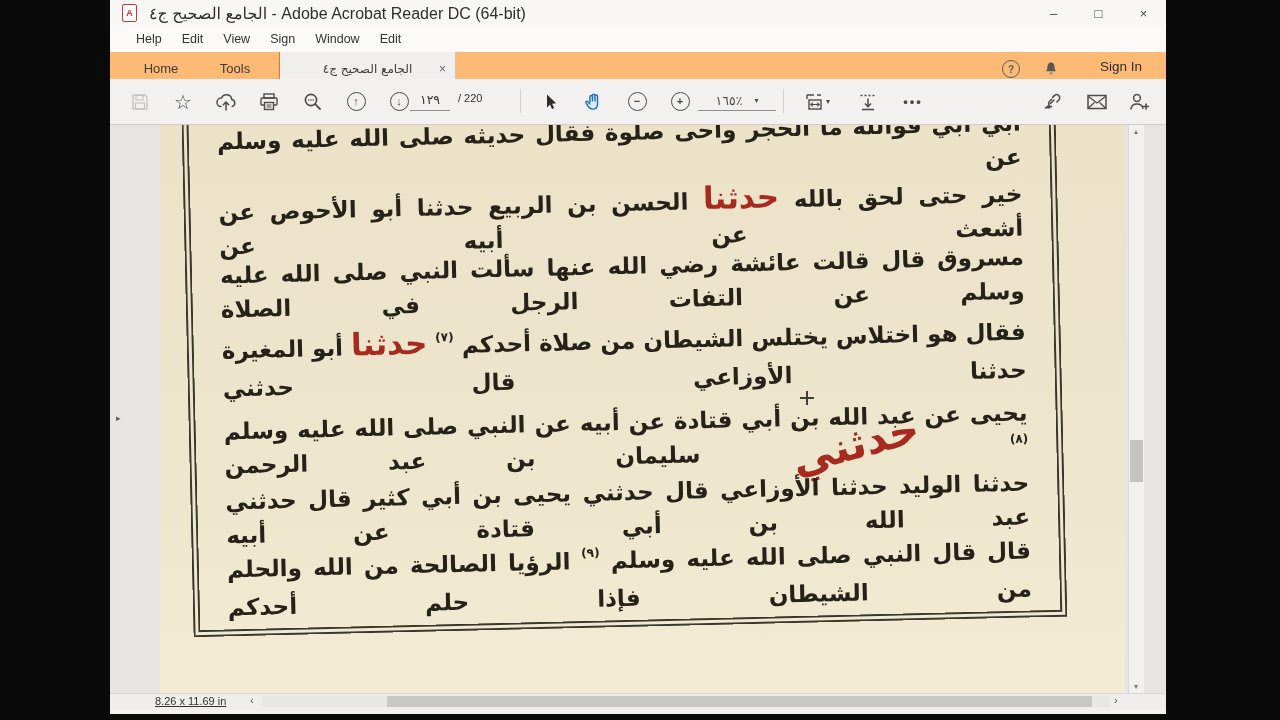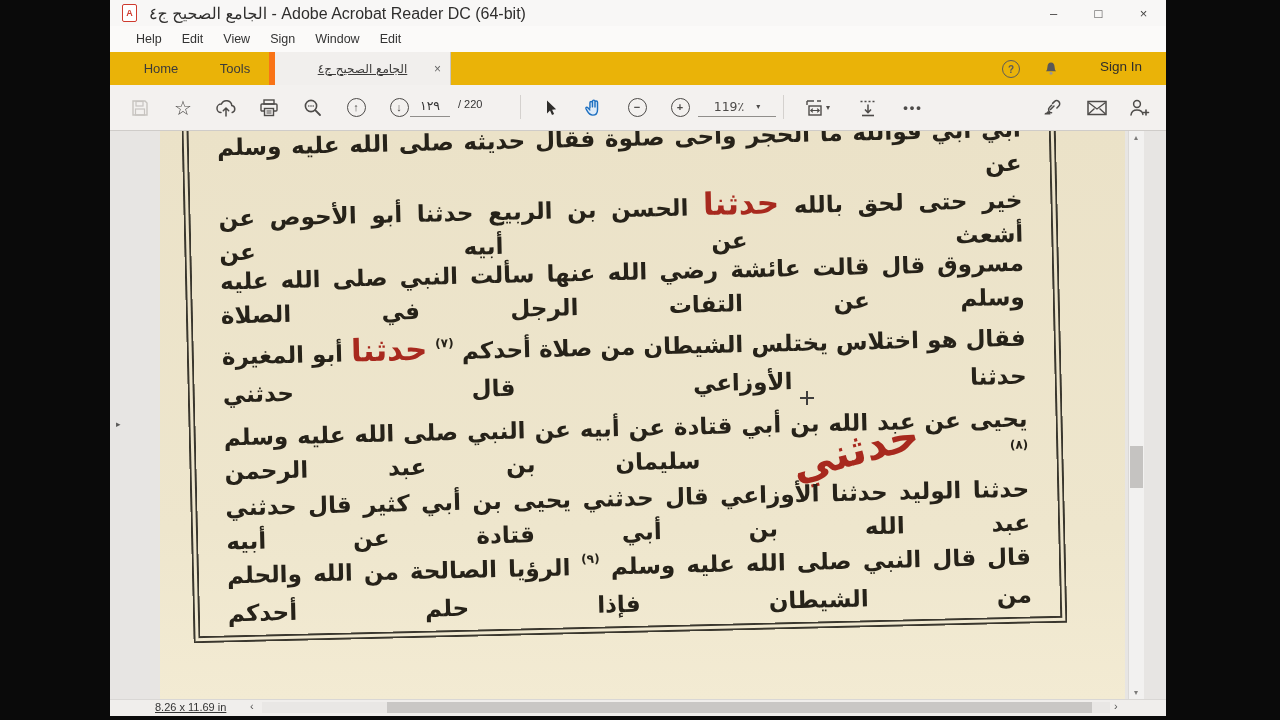--- a/index.html
+++ b/index.html
@@ -13,27 +13,27 @@
   .pdficon{width:13px;height:16px;margin-left:12px;border:1px solid #cf3a2e;border-radius:2px;background:#fff;
            color:#cf3a2e;font-size:9px;font-weight:bold;display:flex;align-items:center;justify-content:center;}
   .title-text{font-size:16px;color:#2f2e2d;margin-left:12px;white-space:nowrap;}
   .wctrl{position:absolute;top:0;height:26px;width:45px;display:flex;align-items:center;justify-content:center;
          font-size:13px;color:#454443;cursor:default;}
   .wctrl.min{right:90px}.wctrl.max{right:45px}.wctrl.cls{right:0}
   
   .menubar{height:26px;background:#fbfaf9;display:flex;align-items:center;padding-left:16px;flex:0 0 auto;}
   .menu-item{font-size:12.5px;color:#333;padding:0 10px;}
   
-  .tabbar{height:33px;background:#eab308;position:relative;flex:0 0 auto;}
+  .tabbar{height:27px;background:#fdba74;position:relative;flex:0 0 auto;}
   .tab{position:absolute;top:0;height:33px;display:flex;align-items:center;font-size:13px;color:#3c3b3a;}
   .tab.home{left:18px;width:66px;justify-content:center;}
   .tab.tools{left:92px;width:66px;justify-content:center;}
-  .dtab{position:absolute;left:159px;top:0;width:175px;height:33px;background:#f1efed;
-        border-left:6px solid #f97316;border-right:1px solid #c9c6c3;
-        display:flex;align-items:center;justify-content:center;font-size:12px;color:#3c3b3a;text-decoration:underline;}
+  .dtab{position:absolute;left:169px;top:0;width:175px;height:33px;background:#f1efed;
+        border-left:1px solid #f97316;border-right:1px solid #c9c6c3;
+        display:flex;align-items:center;justify-content:center;font-size:12px;color:#3c3b3a;}
   .dtab .docname{direction:rtl;font-family:"DejaVu Sans",sans-serif;}
   .dtab .tabx{position:absolute;right:9px;font-size:12px;color:#666;}
   .helpbtn{position:absolute;right:146px;top:8px;width:16px;height:16px;border:1.5px solid #5c5b5a;border-radius:50%;
            display:flex;align-items:center;justify-content:center;font-size:10px;font-weight:bold;color:#5c5b5a;}
   .bellbtn{position:absolute;right:106px;top:8px;width:18px;height:18px;}
   .signin{position:absolute;right:24px;top:7px;font-size:13.5px;color:#2e2d2c;}
   
   .toolbar{height:45px;background:#f3f1ef;border-bottom:1px solid #cfccc9;position:relative;flex:0 0 auto;}
   .ticon{position:absolute;top:50%;transform:translateY(-50%);width:26px;height:26px;
          display:flex;align-items:center;justify-content:center;}
@@ -180,21 +180,21 @@
             <path d="M6.3 10V5.2a1.15 1.15 0 0 1 2.3 0V9M8.6 9V4a1.15 1.15 0 0 1 2.3 0v5M10.9 9.2V4.8a1.15 1.15 0 0 1 2.3 0v6.7c0 3-1.4 5-4.4 5-2.6 0-3.6-1.3-5-3.8l-1.1-2c-.5-1 .7-1.9 1.7-.9l1.8 1.9" fill="#ddebf9" stroke="#1d6fc0" stroke-width="1.3" stroke-linecap="round" stroke-linejoin="round"></path>
           </svg>
       </span>
       <span class="ticon" style="left:514px">
           <span class="circbtn">−</span>
         </span>
       <span class="ticon" style="left:557px">
           <span class="circbtn">+</span>
         </span>
       <span class="zoomfield">
-        <span class="zoomtext">119٪</span>
+        <span class="zoomtext">١٦٥٪</span>
         <span class="caret">▾</span>
       </span>
       <span class="tdivider" style="left:673px"></span>
       <span class="ticon" style="left:690px;width:34px">
         <svg width="22" height="20" viewBox="0 0 22 20">
             <path d="M3 3h7M3 3v4M17 3h-4" fill="none" stroke="#4d4b49" stroke-width="1.4"></path>
             <rect x="5" y="8" width="12" height="9" fill="none" stroke="#4d4b49" stroke-width="1.4"></rect>
             <path d="M7 12.5h8M8.8 10.6l-2 1.9 2 1.9M13.2 10.6l2 1.9-2 1.9" fill="none" stroke="#4d4b49" stroke-width="1.2"></path>
           </svg>
         <span class="caret">▾</span>

